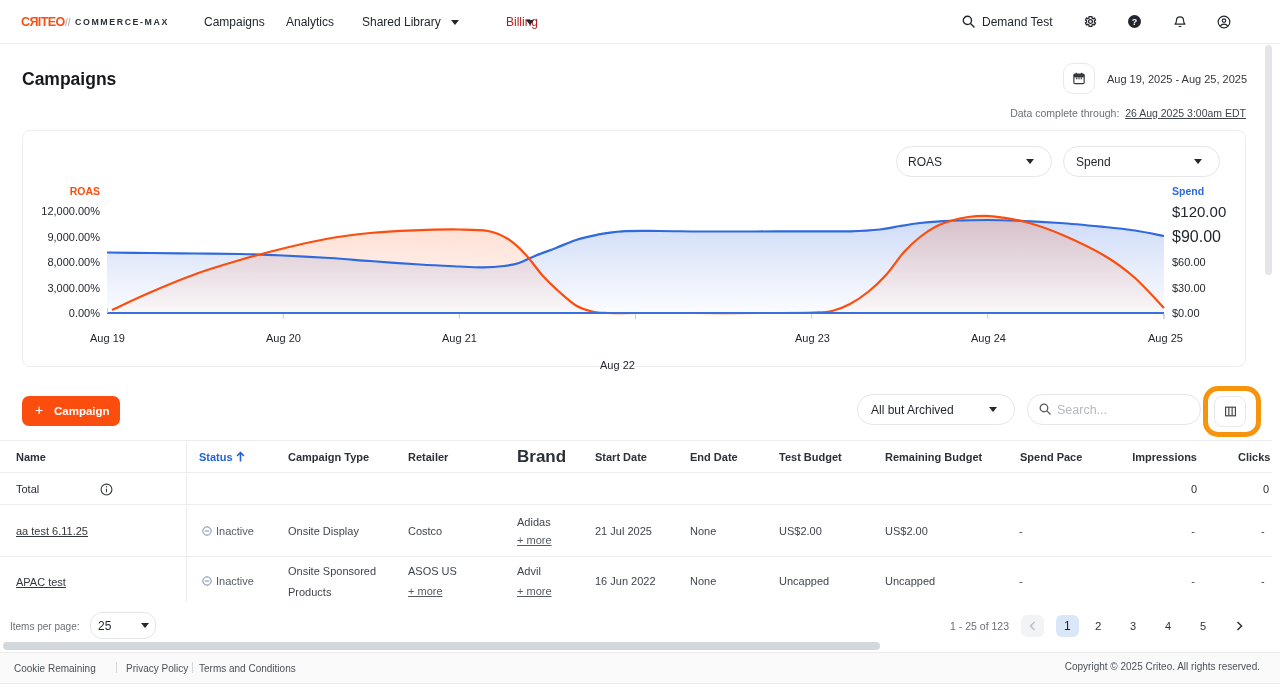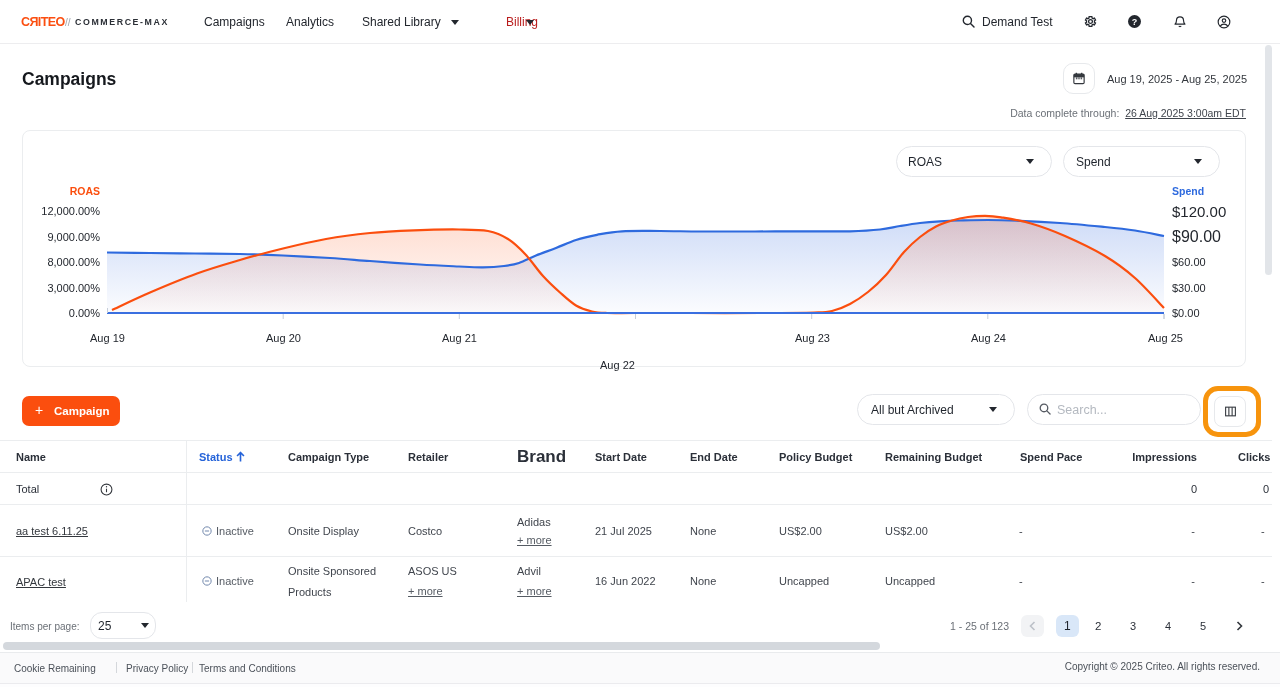--- a/index.html
+++ b/index.html
@@ -150,21 +150,21 @@
 <div class="abs vc" style="left:16px;top:457px;font-size:11px;font-weight:bold;color:#2b3039;">Name</div>
 <div class="abs vc" style="left:199px;top:457px;font-size:11px;font-weight:bold;color:#2563d9;">Status</div>
 <svg class="abs" style="left:236px;top:450px;" width="9" height="13" viewBox="0 0 10 13">
     <path d="M5 12 L5 2.5 M1.2 6 L5 2 L8.8 6" fill="none" stroke="#2563d9" stroke-width="1.8" stroke-linejoin="round"></path>
   </svg>
 <div class="abs vc" style="left:288px;top:457px;font-size:11px;font-weight:bold;color:#2b3039;">Campaign Type</div>
 <div class="abs vc" style="left:408px;top:457px;font-size:11px;font-weight:bold;color:#2b3039;">Retailer</div>
 <div class="abs vc" style="left:517px;top:457px;font-size:17px;font-weight:bold;color:#2b3039;">Brand</div>
 <div class="abs vc" style="left:595px;top:457px;font-size:11px;font-weight:bold;color:#2b3039;">Start Date</div>
 <div class="abs vc" style="left:690px;top:457px;font-size:11px;font-weight:bold;color:#2b3039;">End Date</div>
-<div class="abs vc" style="left:779px;top:457px;font-size:11px;font-weight:bold;color:#2b3039;">Policy Budget</div>
+<div class="abs vc" style="left:779px;top:457px;font-size:11px;font-weight:bold;color:#2b3039;">Test Budget</div>
 <div class="abs vc" style="left:885px;top:457px;font-size:11px;font-weight:bold;color:#2b3039;">Remaining Budget</div>
 <div class="abs vc" style="left:1020px;top:457px;font-size:11px;font-weight:bold;color:#2b3039;">Spend Pace</div>
 <div class="abs vc" style="right:83px;top:457px;font-size:11px;font-weight:bold;color:#2b3039;">Impressions</div>
 <div class="abs vc" style="left:1238px;top:457px;font-size:11px;font-weight:bold;color:#2b3039;">Clicks</div>
 
 <div class="abs vc" style="left:16px;top:489px;font-size:11px;color:#2b3039;">Total</div>
 <svg class="abs" style="left:100px;top:483px;" width="13" height="13" viewBox="0 0 24 24">
     <circle cx="12" cy="12" r="10" fill="none" stroke="#33373d" stroke-width="2"></circle>
     <line x1="12" y1="10.5" x2="12" y2="17" stroke="#33373d" stroke-width="2"></line>
     <circle cx="12" cy="7" r="1.3" fill="#33373d"></circle>

